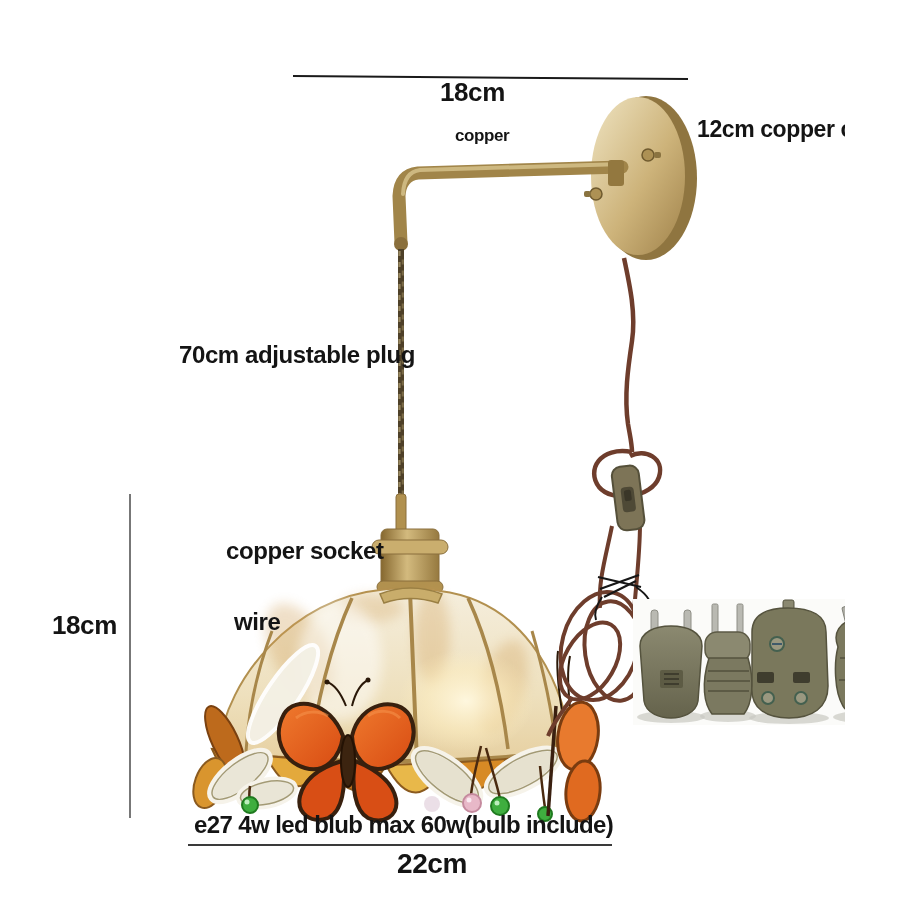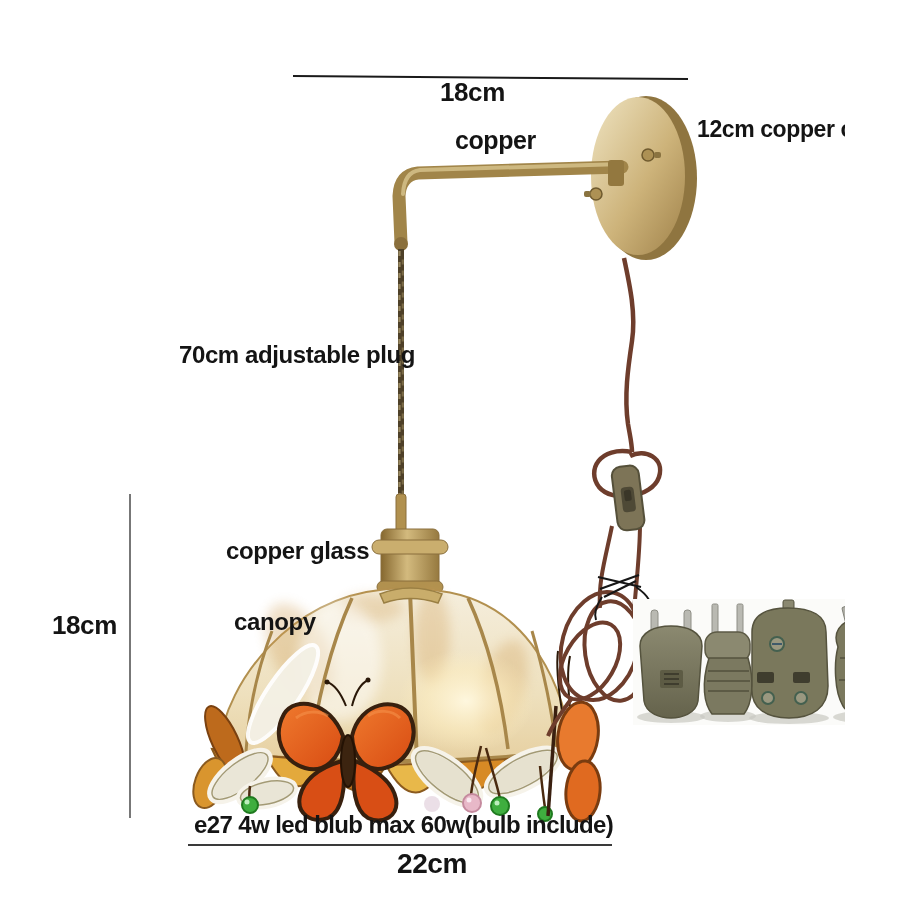--- a/index.html
+++ b/index.html
@@ -243,29 +243,29 @@
       </g>
     </g>
 
     <line x1="293" y1="30" x2="688" y2="33" stroke="#1a1a1a" stroke-width="2"></line>
     <line x1="130" y1="448" x2="130" y2="772" stroke="#4a4a4a" stroke-width="1.5"></line>
     <line x1="188" y1="799" x2="612" y2="799" stroke="#3a3a3a" stroke-width="2"></line>
   </svg>
 
   <div class="lbl" style="left:440px;top:32px;font-size:26px;">18cm</div>
 
-  <div class="lbl" style="left:455px;top:81px;font-size:25px;">copper</div>
+  <div class="lbl" style="left:455px;top:81px;font-size:17px;">copper</div>
 
   <div class="lbl" style="left:697px;top:71px;font-size:23px;">12cm copper canopy</div>
 
   <div class="lbl" style="left:179px;top:296px;font-size:24px;">70cm adjustable plug</div>
 
-  <div class="lbl" style="left:226px;top:492px;font-size:24px;">copper glass</div>
-
-  <div class="lbl" style="left:234px;top:563px;font-size:24px;">canopy</div>
+  <div class="lbl" style="left:226px;top:492px;font-size:24px;">copper socket</div>
+
+  <div class="lbl" style="left:234px;top:563px;font-size:24px;">wire</div>
 
   <div class="lbl" style="left:52px;top:565px;font-size:26px;">18cm</div>
 
 
   <div class="lbl" style="left:194px;top:766px;font-size:24px;letter-spacing:-0.6px;">e27 4w led blub max 60w(bulb include)</div>
 
   <div class="lbl" style="left:397px;top:803px;font-size:28px;">22cm</div>
 
 </div>
 

